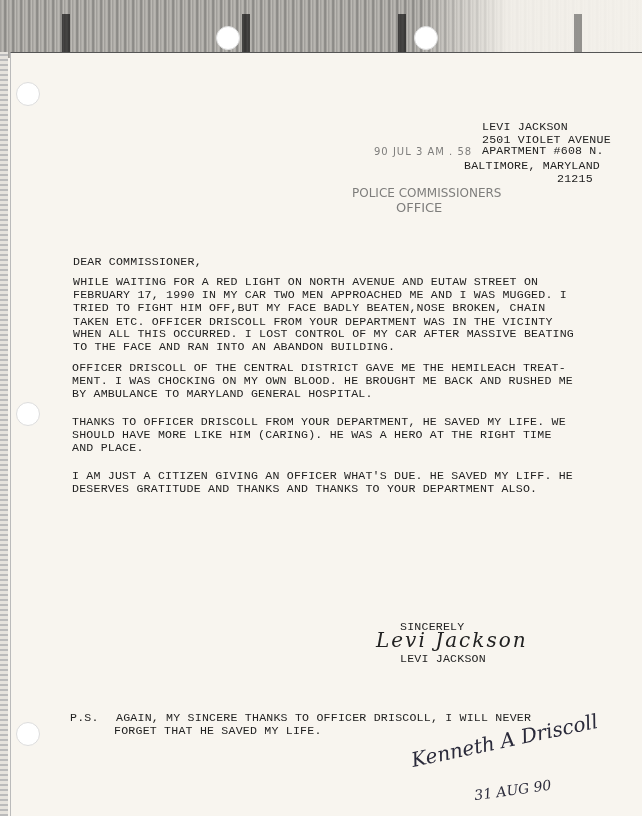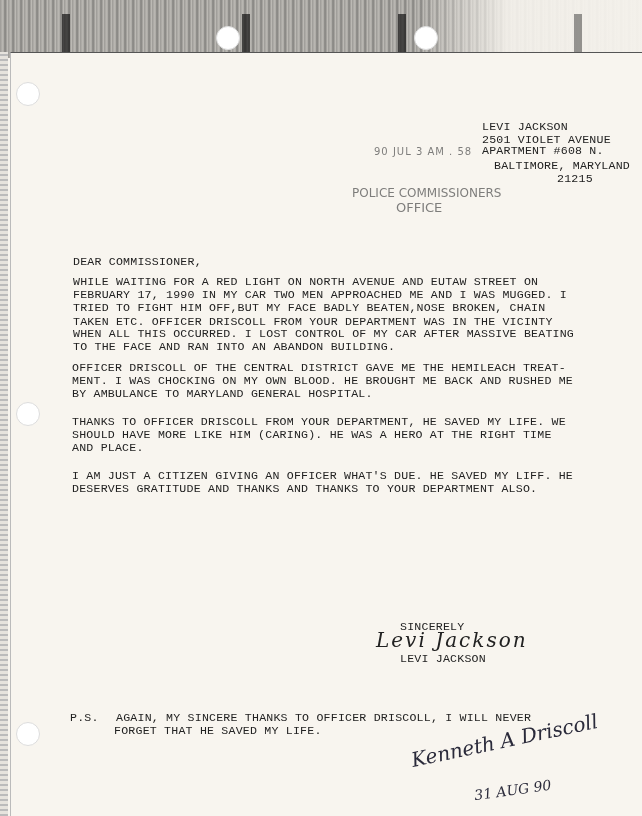--- a/index.html
+++ b/index.html
@@ -48,21 +48,21 @@
 <div class="hole" style="left:16px;top:722px"></div>
 
 <div class="stamp" style="left:374px;top:146px;font-size:10px;letter-spacing:1px">90 JUL 3   AM . 58</div>
 <div class="stamp" style="left:352px;top:186px;font-size:12px">POLICE COMMISSIONERS</div>
 <div class="stamp" style="left:396px;top:200px;font-size:13px">OFFICE</div>
 
 <div>
   <div class="typed" style="left:482px;top:121px">LEVI JACKSON</div>
   <div class="typed" style="left:482px;top:134px">2501 VIOLET AVENUE</div>
   <div class="typed" style="left:482px;top:145px">APARTMENT #608 N.</div>
-  <div class="typed" style="left:494px;top:160px">BALTIMORE, MARYLAND</div>
+  <div class="typed" style="left:464px;top:160px">BALTIMORE, MARYLAND</div>
   <div class="typed" style="left:557px;top:173px">21215</div>
 </div>
 
 <div class="typed" style="left:73px;top:256px">DEAR COMMISSIONER,</div>
 
 <div>
   <div>
     <div class="typed" style="left:73px;top:276px">WHILE WAITING FOR A RED LIGHT ON NORTH AVENUE AND EUTAW STREET ON</div>
     <div class="typed" style="left:73px;top:289px">FEBRUARY 17, 1990 IN MY CAR TWO MEN APPROACHED ME AND I WAS MUGGED. I</div>
     <div class="typed" style="left:73px;top:302px">TRIED TO FIGHT HIM OFF,BUT MY FACE BADLY BEATEN,NOSE BROKEN, CHAIN</div>

